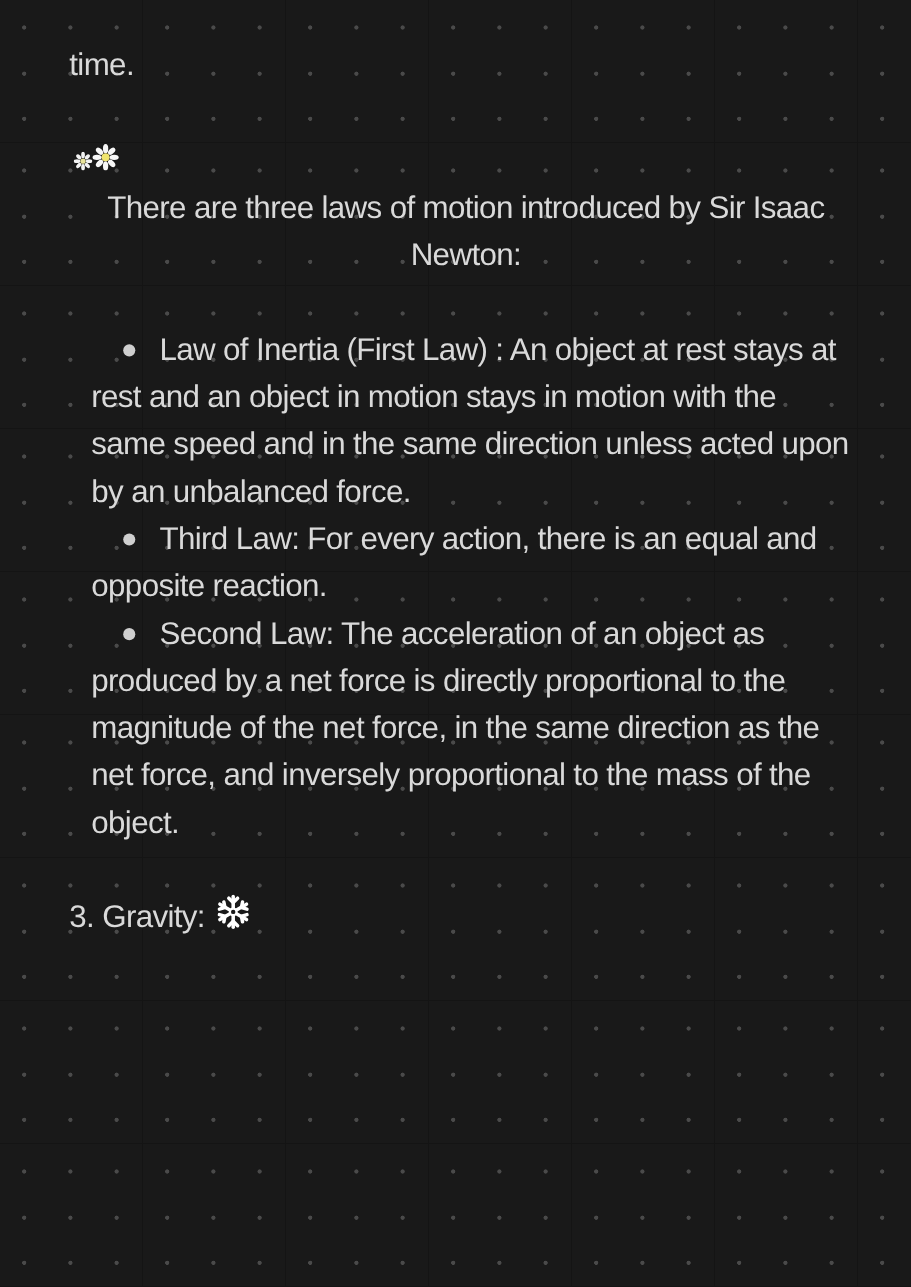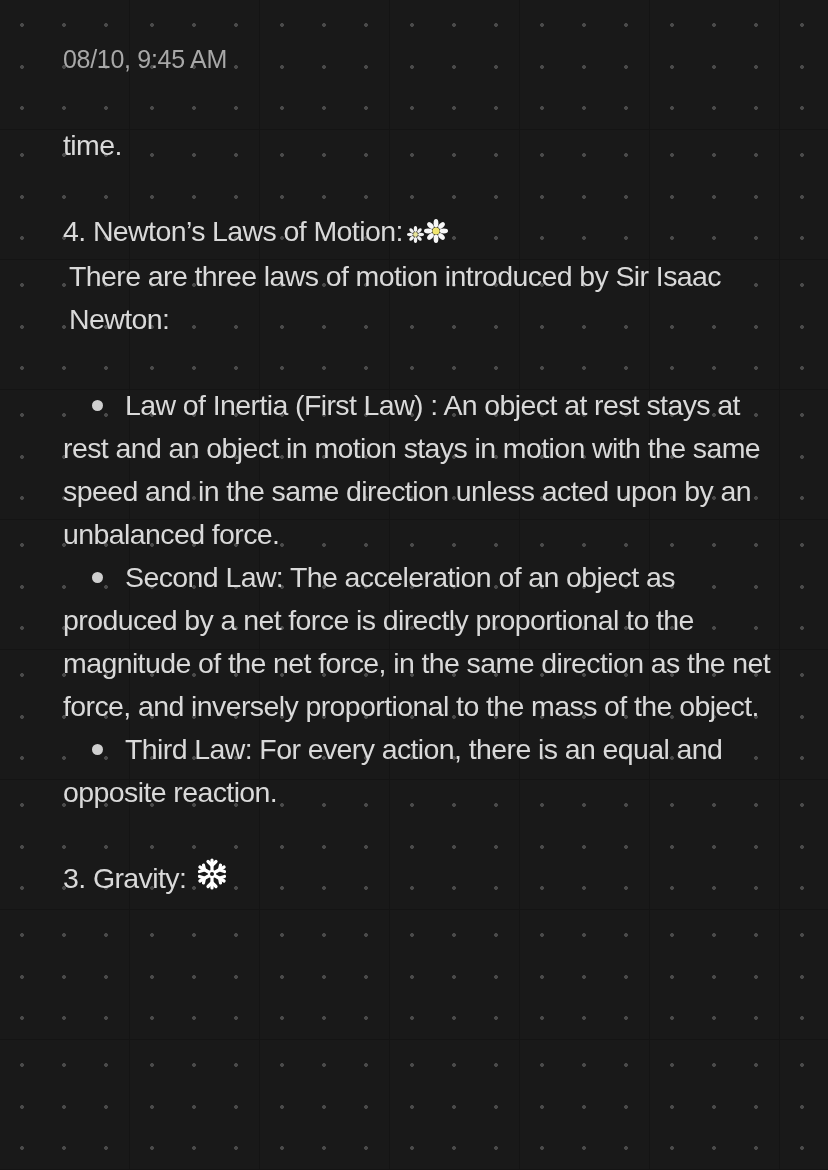--- a/index.html
+++ b/index.html
@@ -57,48 +57,49 @@
       height: 43px;
     }
     .emoji {
       display: inline-block;
       vertical-align: middle;
       margin-left: 4px;
     }
     .bullet-item {
       position: relative;
       text-indent: 62px;
+      margin-left: 20px;
     }
     .bullet-dot {
       display: inline-block;
       width: 11px;
       height: 11px;
       border-radius: 50%;
       background: #cfcfcf;
       position: absolute;
       left: 29px;
       top: 16px;
     }
     .intro-line {
       padding-left: 6px;
+      text-align: center;
     }
   </style>
 </head>
 <body>
 
 <div class="bg-grid"></div>
 
 <div class="note">
-  <div class="timestamp">08/10, 9:45 AM</div>
 
   <p class="para">time.</p>
   <div class="blank"></div>
 
   <p class="para">
-    <span>4. Newton’s Laws of Motion:</span><span class="emoji">
+    <span class="emoji">
       <svg width="17" height="17" viewBox="0 0 20 20">
         <g fill="#f2f2f2">
           <ellipse cx="10" cy="3.5" rx="2" ry="3.5"></ellipse>
           <ellipse cx="10" cy="16.5" rx="2" ry="3.5"></ellipse>
           <ellipse cx="3.5" cy="10" rx="3.5" ry="2"></ellipse>
           <ellipse cx="16.5" cy="10" rx="3.5" ry="2"></ellipse>
           <ellipse cx="5.4" cy="5.4" rx="2" ry="3.3" transform="rotate(-45 5.4 5.4)"></ellipse>
           <ellipse cx="14.6" cy="14.6" rx="2" ry="3.3" transform="rotate(-45 14.6 14.6)"></ellipse>
           <ellipse cx="14.6" cy="5.4" rx="2" ry="3.3" transform="rotate(45 14.6 5.4)"></ellipse>
           <ellipse cx="5.4" cy="14.6" rx="2" ry="3.3" transform="rotate(45 5.4 14.6)"></ellipse>
@@ -123,25 +124,25 @@
   </p>
   <p class="para intro-line">There are three laws of motion introduced by Sir Isaac Newton:</p>
   <div class="blank"></div>
 
   <div class="para bullet-item">
     <span class="bullet-dot"></span>
     <span>Law of Inertia (First Law) : An object at rest stays at rest and an object in motion stays in motion with the same speed and in the same direction unless acted upon by an unbalanced force.</span>
   </div>
   <div class="para bullet-item">
     <span class="bullet-dot"></span>
-    <span>Second Law: The acceleration of an object as produced by a net force is directly proportional to the magnitude of the net force, in the same direction as the net force, and inversely proportional to the mass of the object.</span>
+    <span>Third Law: For every action, there is an equal and opposite reaction.</span>
   </div>
   <div class="para bullet-item">
     <span class="bullet-dot"></span>
-    <span>Third Law: For every action, there is an equal and opposite reaction.</span>
+    <span>Second Law: The acceleration of an object as produced by a net force is directly proportional to the magnitude of the net force, in the same direction as the net force, and inversely proportional to the mass of the object.</span>
   </div>
   <div class="blank"></div>
 
   <p class="para">
     <span>3. Gravity:</span><span class="emoji" style="margin-left:10px">
       <svg width="32" height="32" viewBox="0 0 32 32">
         <g stroke="#ffffff" stroke-width="3.2" stroke-linecap="round" fill="none">
           <line x1="16" y1="2" x2="16" y2="30"></line>
           <line x1="3.9" y1="9" x2="28.1" y2="23"></line>
           <line x1="3.9" y1="23" x2="28.1" y2="9"></line>

